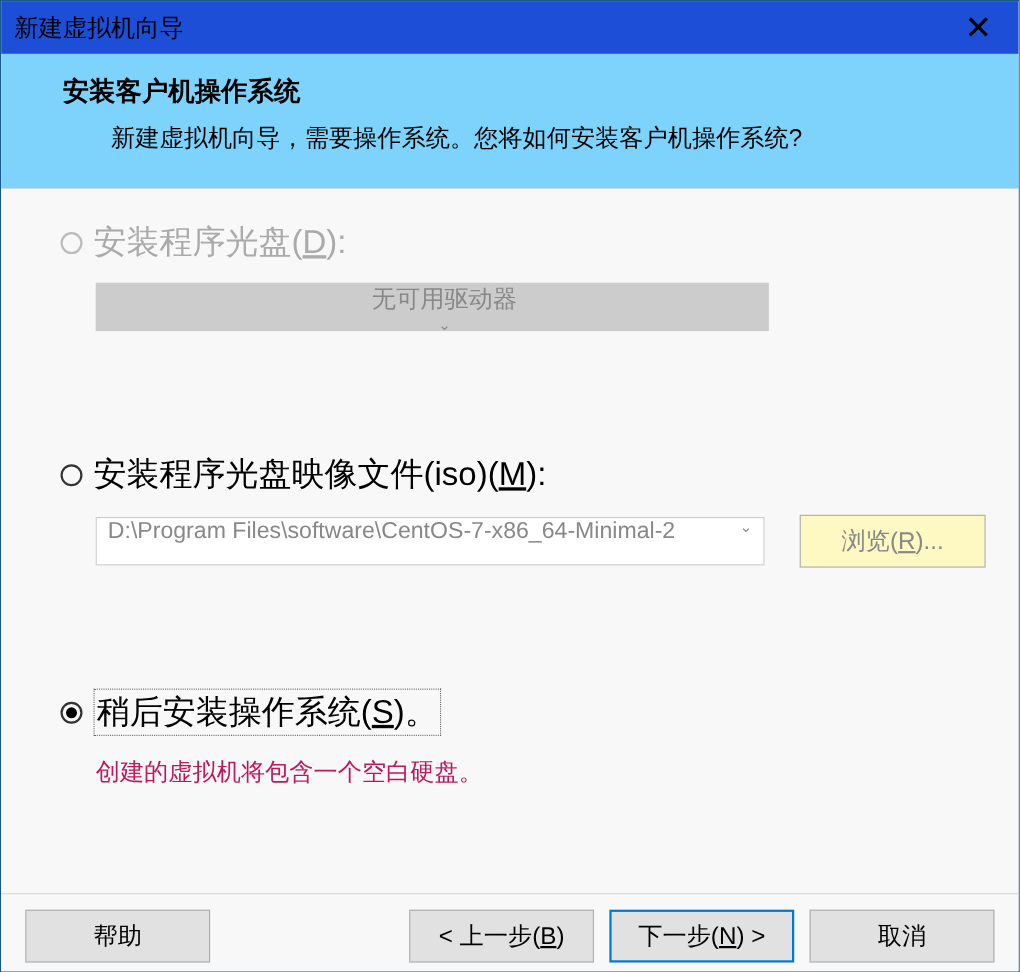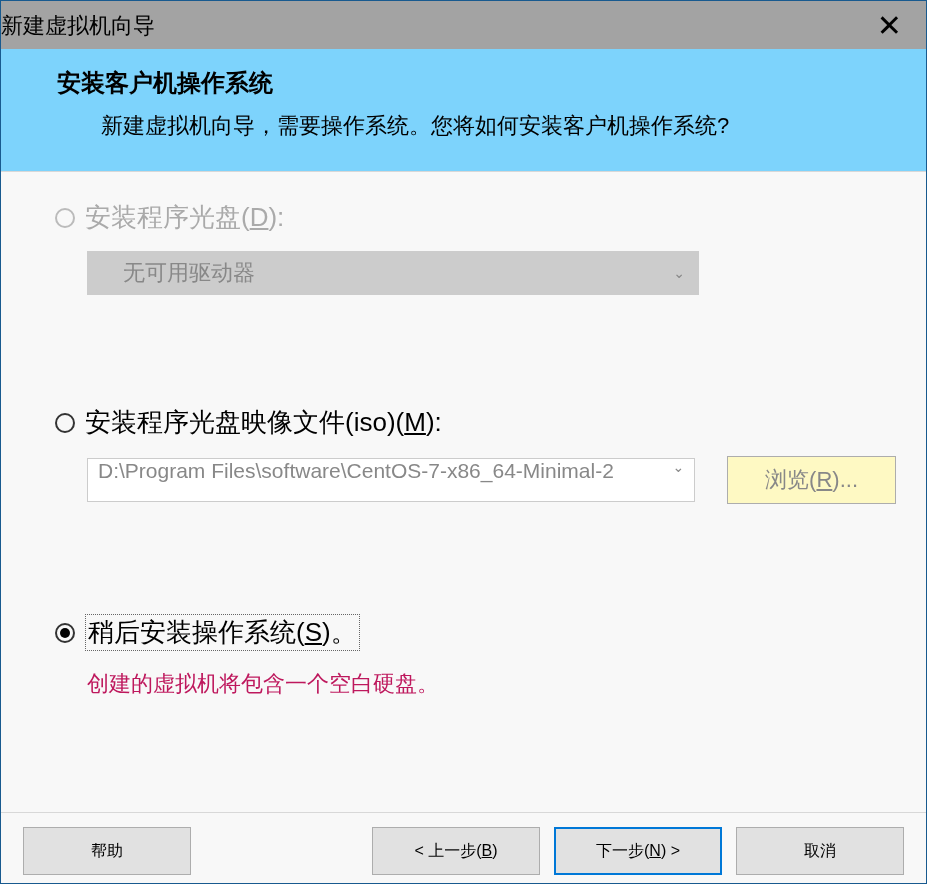--- a/index.html
+++ b/index.html
@@ -12,22 +12,22 @@
       background: #fff;
       width: 927px;
       height: 884px;
       border: 1px solid #185a8f;
       overflow: hidden;
     }
     .titlebar {
       display: flex;
       justify-content: space-between;
       align-items: center;
-      padding: 10px 18px 8px 0;
-      background: #a3a3a3;
+      padding: 10px 18px 8px 12px;
+      background: #1d4ed8;
     }
     .titlebar-title {
       font-size: 22px;
       color: #000;
     }
     .close-btn {
       font-size: 30px;
       cursor: pointer;
       line-height: 1;
       padding: 0 6px;
@@ -80,41 +80,42 @@
       border-color: #bbb;
     }
     .radio-circle.selected::after {
       content: '';
       width: 10px;
       height: 10px;
       background: #000;
       border-radius: 50%;
     }
     .radio-label {
-      font-size: 26px;
+      font-size: 30px;
       color: #000;
     }
     .radio-label.disabled {
       color: #aaa;
     }
     .radio-label .underline {
       text-decoration: underline;
     }
     .dropdown-disabled {
       margin-left: 56px;
       margin-top: 12px;
       width: 612px;
       height: 44px;
       background: #cccccc;
       display: flex;
       align-items: center;
       justify-content: space-between;
       padding: 0 14px 0 36px;
       color: #888;
       font-size: 22px;
+      flex-direction: column;
     }
     .dropdown-arrow {
       font-size: 14px;
       color: #888;
     }
     .iso-row {
       display: flex;
       align-items: center;
       margin-left: 56px;
       margin-top: 14px;
@@ -184,21 +185,21 @@
     }
     .footer-right {
       display: flex;
       gap: 14px;
       justify-content: space-between;
     }
     .btn {
       height: 48px;
       background: #e1e1e1;
       border: 1px solid #adadad;
-      font-size: 16px;
+      font-size: 22px;
       color: #000;
       display: flex;
       align-items: center;
       justify-content: center;
       cursor: pointer;
       padding: 0 24px;
     }
     .btn .underline {
       text-decoration: underline;
     }

